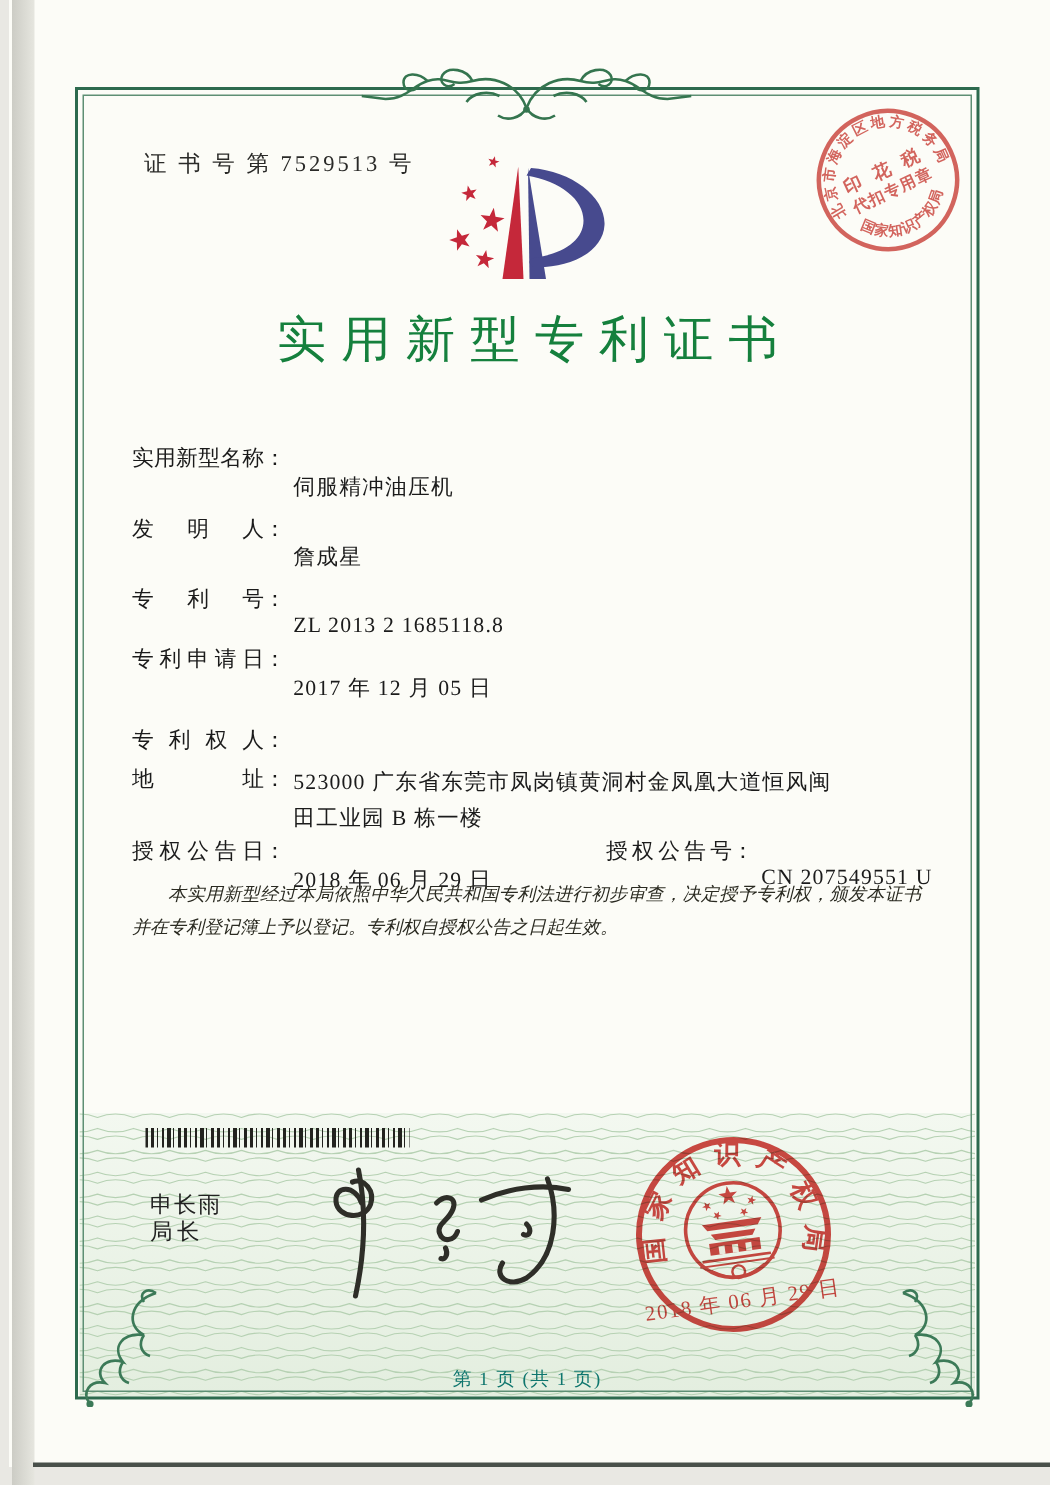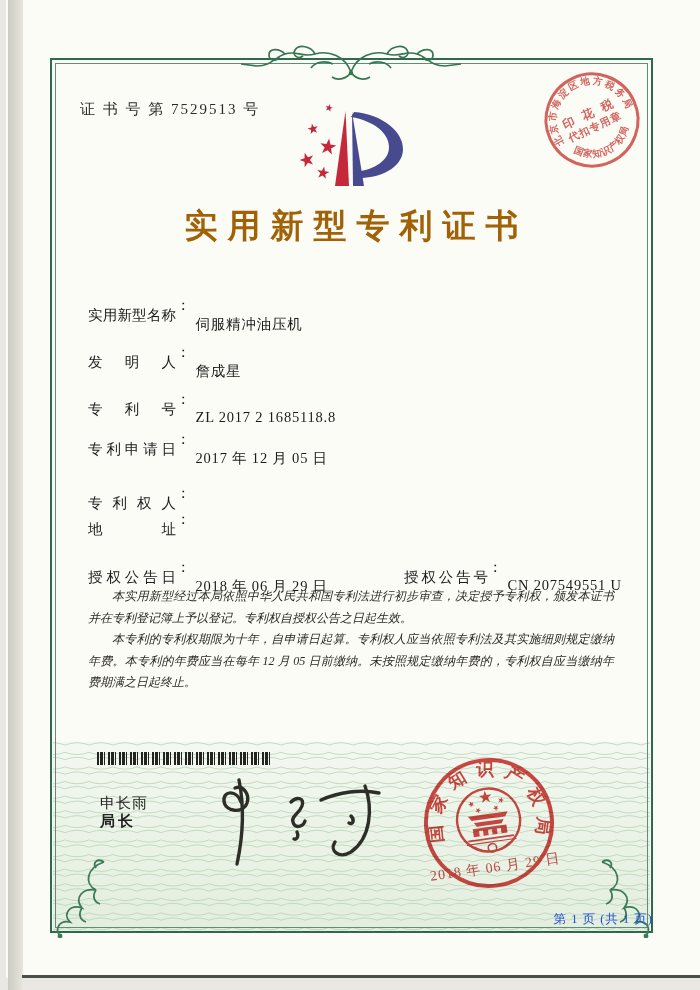--- a/index.html
+++ b/index.html
@@ -16,51 +16,51 @@
   .scan-bottom { position:absolute; left:22px; top:975px; width:678px; height:3px; background:#49504a; }
 
   .green-panel { position:absolute; left:53px; top:742px; width:597px; height:190px;
     background:linear-gradient(#f3f8f0,#e3eedf); overflow:hidden; }
   #waves path { fill:none; stroke:#b6d1b3; stroke-width:.75; }
 
   .frame-outer { position:absolute; left:50px; top:58px; width:603px; height:875px;
     border:2.5px solid #2d6a4e; }
   .frame-inner { position:absolute; left:3px; top:3px; right:3px; bottom:3px; border:1px solid #5e8f74; }
 
-  .cert-no { position:absolute; left:80px; top:100px; font-size:15px; letter-spacing:2px; color:#2a2a28; }
+  .cert-no { position:absolute; left:96px; top:100px; font-size:15px; letter-spacing:2px; color:#2a2a28; }
   .logo { position:absolute; left:288px; top:99px; }
   .title { position:absolute; left:50px; top:204px; width:603px; text-align:center;
-    font-size:33px; font-weight:bold; letter-spacing:10px; text-indent:10px; color:#a16207; }
+    font-size:33px; font-weight:normal; letter-spacing:10px; text-indent:10px; color:#15803d; }
 
   .fields { position:absolute; left:88px; top:296px; width:540px; font-size:14.5px; color:#1b1b1b; }
   .frow { position:absolute; left:0; display:flex; align-items:flex-start; white-space:nowrap; }
-  .flabel { width:88px; display:inline-block; text-align:justify; text-align-last:justify;margin-top:10px; }
+  .flabel { width:88px; display:inline-block; text-align:justify; text-align-last:justify; }
   .fcolon { padding-right:5px; }
   .fvalue { letter-spacing:.8px;margin-top:19px; }
   .fvalue-wrap { letter-spacing:.8px; white-space:normal; width:368px; line-height:24px; }
   .grant-no-group { position:absolute; left:316px; top:0; display:flex; }
   .grant-no-group .flabel { width:84px; }
 
   .body-text { position:absolute; left:88px; top:586px; width:526px;
     font-size:12px; line-height:21.6px; text-align:justify; color:#2a2a21; font-style:italic; }
   .body-text p { text-indent:2em; }
 
-  .director-label { position:absolute; left:100px; top:812px; font-size:15px; letter-spacing:3px; color:#222;font-weight:bold; }
+  .director-label { position:absolute; left:100px; top:812px; font-size:15px; letter-spacing:3px; color:#222; }
   .director-name  { position:absolute; left:100px; top:794px; font-size:15px; letter-spacing:1px; color:#222; }
   .signature { position:absolute; left:193px; top:772px; }
 
   .barcode { position:absolute; left:97px; top:752px; width:176px; height:13px;
     background:repeating-linear-gradient(90deg,#23231f 0 1.6px,transparent 1.6px 3.4px,
       #23231f 3.4px 6px,transparent 6px 7.4px,#23231f 7.4px 8.2px,transparent 8.2px 11px); }
 
   .seal { position:absolute; left:409px; top:750px; mix-blend-mode:multiply; opacity:.92; }
   .tax-stamp { position:absolute; left:537px; top:65px; mix-blend-mode:multiply; opacity:.88; }
 
-  .page-footer { position:absolute; left:50px; top:911px; width:603px; text-align:right;
-    font-size:12.5px; color:#1d4ed8; letter-spacing:1px; }
+  .page-footer { position:absolute; left:50px; top:911px; width:603px; text-align:center;
+    font-size:12.5px; color:#0f766e; letter-spacing:1px; }
 
   .orn-top { position:absolute; left:241px; top:42px; }
   .orn-bl { position:absolute; left:46px; top:858px; }
   .orn-br { position:absolute; left:598px; top:858px; }
   svg text { font-family:"Liberation Serif","DejaVu Serif",serif; }
 </style>
 </head>
 <body>
 
 <svg width="0" height="0" style="position:absolute">
@@ -165,50 +165,50 @@
     <span class="fvalue">伺服精冲油压机</span>
   </div>
   <div class="frow" style="top:47px">
     <span class="flabel">发明人</span>
       <span class="fcolon">：</span>
     <span class="fvalue">詹成星</span>
   </div>
   <div class="frow" style="top:94px">
     <span class="flabel">专利号</span>
       <span class="fcolon">：</span>
-    <span class="fvalue">ZL 2017 2 1685118.8</span>
+    <span class="fvalue">ZL 2013 2 1685118.8</span>
   </div>
   <div class="frow" style="top:134px">
     <span class="flabel">专利申请日</span>
       <span class="fcolon">：</span>
     <span class="fvalue">2017 年 12 月 05 日</span>
   </div>
   <div class="frow" style="top:188px">
     <span class="flabel">专利权人</span>
       <span class="fcolon">：</span>
   </div>
   <div class="frow" style="top:214px">
     <span class="flabel">地址</span>
       <span class="fcolon">：</span>
+    <span class="fvalue-wrap">523000 广东省东莞市凤岗镇黄洞村金凤凰大道恒风闽田工业园 B 栋一楼</span>
   </div>
   <div class="frow" style="top:262px; width:540px">
     <span class="flabel">授权公告日</span>
       <span class="fcolon">：</span>
     <span class="fvalue">2018 年 06 月 29 日</span>
     <span class="grant-no-group">
       <span class="flabel">授权公告号</span>
         <span class="fcolon">：</span>
       <span class="fvalue">CN 207549551 U</span>
     </span>
   </div>
 </div>
 
 <div class="body-text">
   <p>本实用新型经过本局依照中华人民共和国专利法进行初步审查，决定授予专利权，颁发本证书并在专利登记簿上予以登记。专利权自授权公告之日起生效。</p>
-  <p>本专利的专利权期限为十年，自申请日起算。专利权人应当依照专利法及其实施细则规定缴纳年费。本专利的年费应当在每年 12 月 05 日前缴纳。未按照规定缴纳年费的，专利权自应当缴纳年费期满之日起终止。</p>
 </div>
 
 <div class="barcode"></div>
 
 <div class="director-label">局长</div>
 <div class="director-name">申长雨</div>
 
 <svg class="signature" width="205" height="105" viewBox="0 0 205 105">
   <g fill="none" stroke="#2e2e28" stroke-width="3.4" stroke-linecap="round">
     <path d="M48,30 C44,18 30,18 31,29 C32,40 50,42 54,31 C57,22 50,13 42,16"></path>

